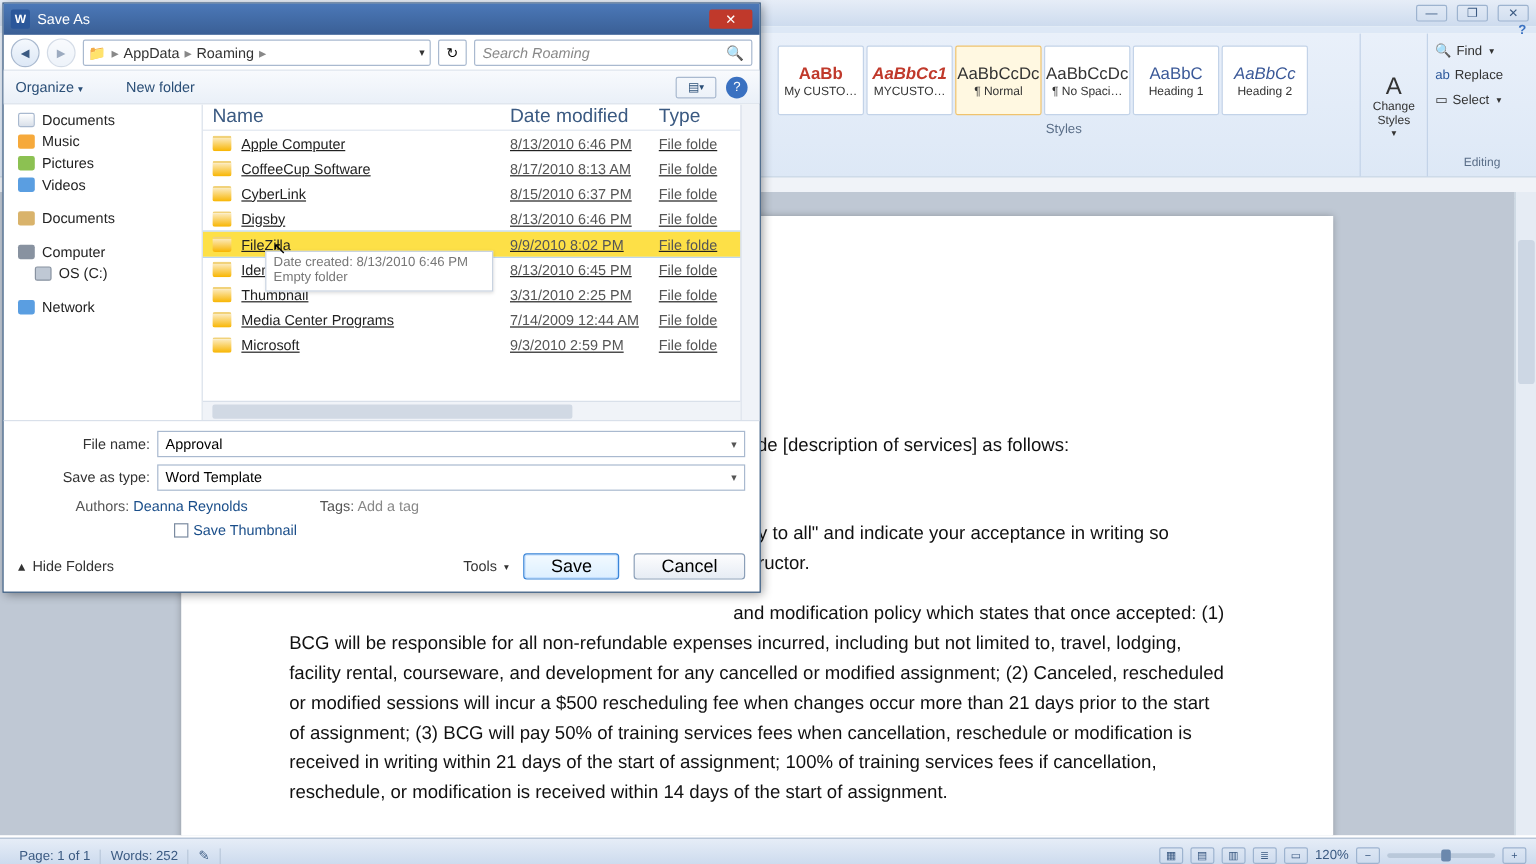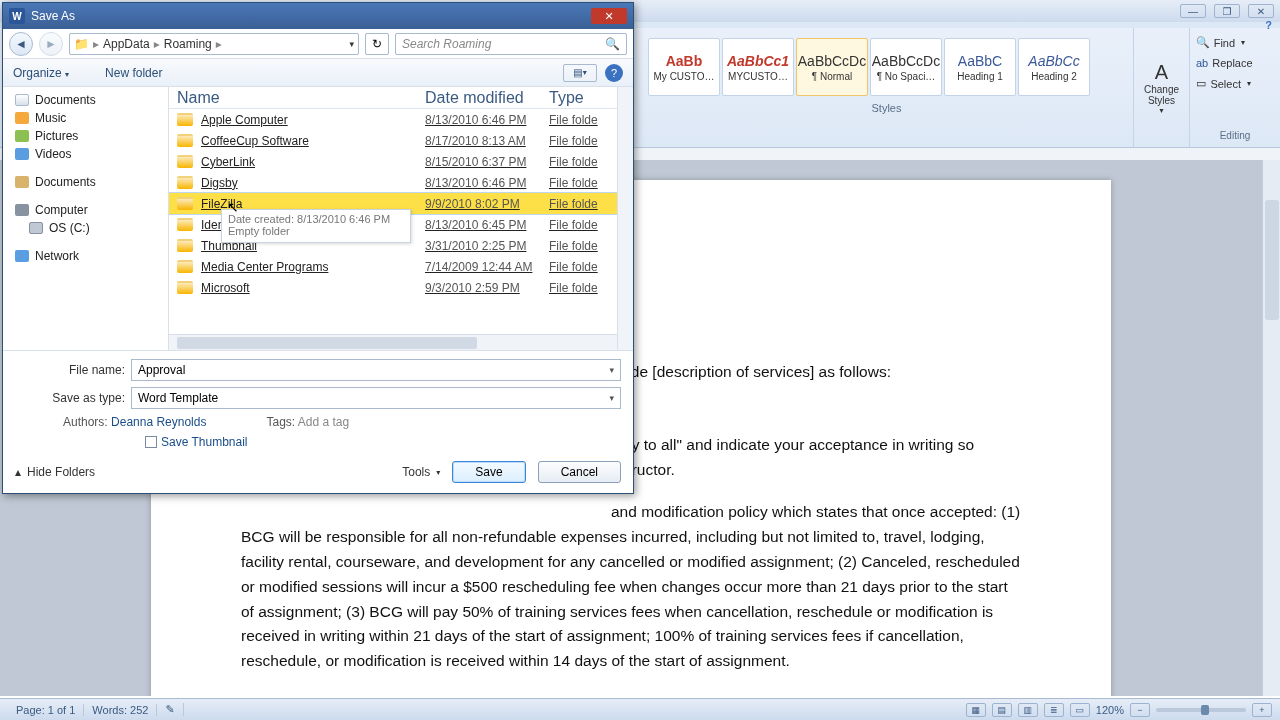--- a/index.html
+++ b/index.html
@@ -28,21 +28,21 @@
 .change-styles .Aicon { font-size:20px; }
 .editing-group { width:90px; padding:6px 4px; display:flex; flex-direction:column; gap:4px; font-size:11px; color:#333;}
 .editing-group .item { display:flex; align-items:center; gap:4px; padding:2px; }
 .editing-label {text-align:center; font-size:10px; color:#5a6e88; margin-top:auto;}
 .ruler-area { height:18px; background:#f0f3f8; border-bottom:1px solid #c1cdda; }
 
 .doc-area { position:absolute; top:160px; left:0; right:18px; bottom:24px; background:#bfc8d4; display:flex; justify-content:center; overflow:hidden;}
 .page { width:960px; height: 1100px; background:#fff; margin-top:20px; box-shadow:0 0 6px rgba(0,0,0,.25); padding: 180px 90px 40px 90px; }
 .doc-text { font-family: Calibri, sans-serif; font-size:15.5px; line-height:1.6; color:#111; }
 
-.statusbar { position:absolute; bottom:0; left:0; right:0; height:22px; background:linear-gradient(#e6edf7,#cddbee); border-top:1px solid #a9b9cf; display:flex; align-items:center; padding:0 8px; font-size:11px; color:#3b5a82; }
+.statusbar { position:absolute; bottom:0; left:0; right:0; height:22px; background:linear-gradient(#e6edf7,#cddbee); border-top:1px solid #a9b9cf; display:flex; align-items:flex-end; padding:0 8px; font-size:11px; color:#3b5a82; }
 .statusbar .sb-item { padding:0 8px; border-right:1px solid #b9c8da; }
 .statusbar .sb-right { margin-left:auto; display:flex; align-items:center; gap:6px; }
 .sb-btn { width:20px; height:14px; border:1px solid #9db3cf; border-radius:2px; display:flex;align-items:center;justify-content:center;font-size:9px; }
 .slider { width:90px; height:4px; background:#b9c8da; border-radius:2px; position:relative;}
 .slider .knob { position:absolute; left:45px; top:-3px; width:8px; height:10px; background:#6b88ad; border-radius:2px;}
 
 
 .dialog { position:absolute; top:2px; left:2px; width:632px; height:492px; background:#fff; border:1px solid #2b4f77; box-shadow:2px 2px 8px rgba(0,0,0,.4); display:flex; flex-direction:column; }
 .dlg-title { height:26px; background:linear-gradient(#4b78b8,#3a5f95); display:flex; align-items:center; padding:0 6px; color:#fff; font-size:12px; }
 .dlg-title .wicon { width:16px; height:16px; background:#2b579a; border-radius:2px; display:flex;align-items:center;justify-content:center;color:#fff;font-size:10px;font-weight:bold; margin-right:6px;}
@@ -98,21 +98,21 @@
 .form-row .field { flex:1; height:22px; border:1px solid #a9b9cf; display:flex; align-items:center; padding:0 6px; font-size:12px; background:#fff; }
 .form-row .field .dd { margin-left:auto; font-size:9px; color:#555;}
 .meta-row { display:flex; gap:60px; padding-left:48px; font-size:12px; }
 .meta-row .lbl { color:#555; }
 .meta-row .val { color:#1a4e8a; }
 .meta-row .addtag { color:#888; }
 .chk-row { padding-left:130px; font-size:12px; color:#1a4e8a; display:flex; align-items:center; gap:4px; }
 .chk { width:12px; height:12px; border:1px solid #7a8aa0; background:#fff;}
 .dlg-buttons { display:flex; align-items:center; gap:12px; padding:6px 0 0 0;}
 .hide-folders { display:flex; align-items:center; gap:6px; font-size:12px; color:#333; }
-.btn { height:22px; padding:0 22px; border:1px solid #8b9fb8; border-radius:3px; background:linear-gradient(#fdfdfe,#e6ecf4); font-size:12px; display:flex;align-items:center; }
+.btn { height:22px; padding:0 22px; border:1px solid #8b9fb8; border-radius:3px; background:linear-gradient(#fdfdfe,#e6ecf4); font-size:15px; display:flex;align-items:center; }
 .btn.primary { border:1px solid #3a85d8; box-shadow:0 0 0 1px #bcdcff inset; background:linear-gradient(#f3faff,#dcefff); }
 .tools { font-size:12px; color:#333; display:flex; align-items:center; gap:6px; margin-left:auto; }
 .vscroll-doc { position:absolute; right:0; top:160px; bottom:24px; width:18px; background:#e6ecf4; border-left:1px solid #c1cdda;}
 .vscroll-doc .vthumb { position:absolute; top:40px; left:2px; width:14px; height:120px; background:#cdd7e4; border-radius:3px;}
 </style>
 </head>
 <body>
 
 <div class="word-win">
   <div class="word-title">

